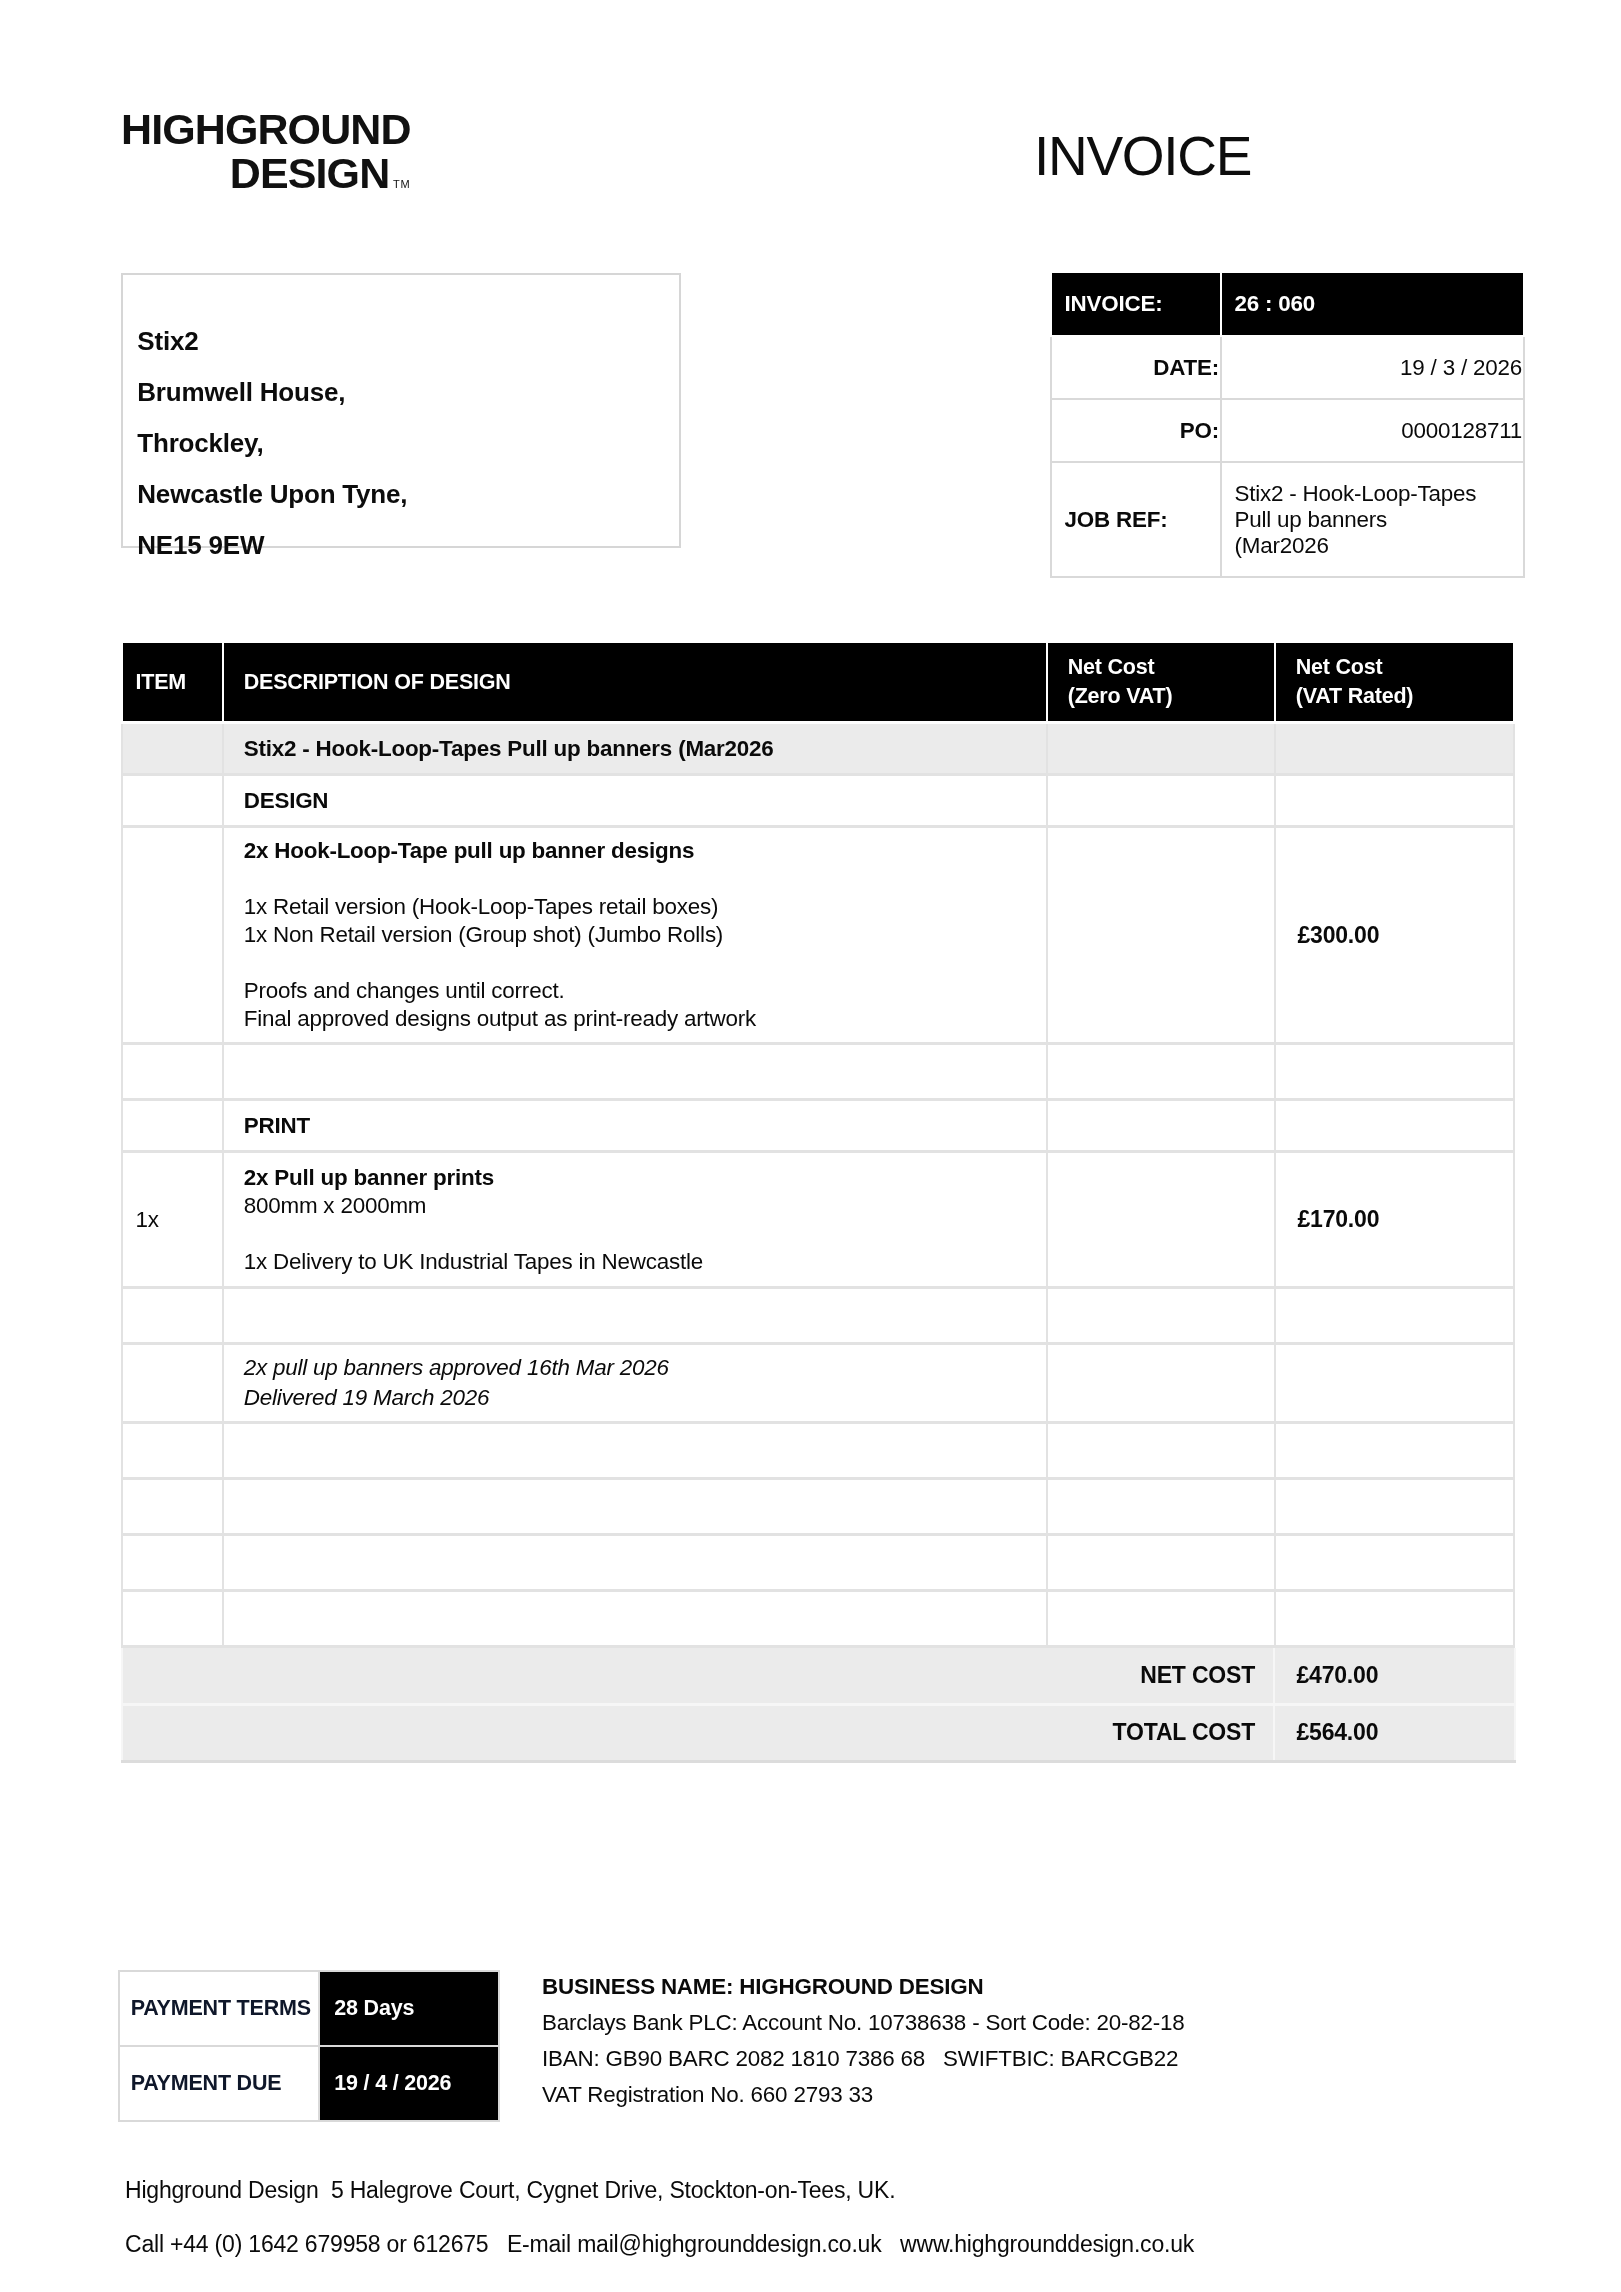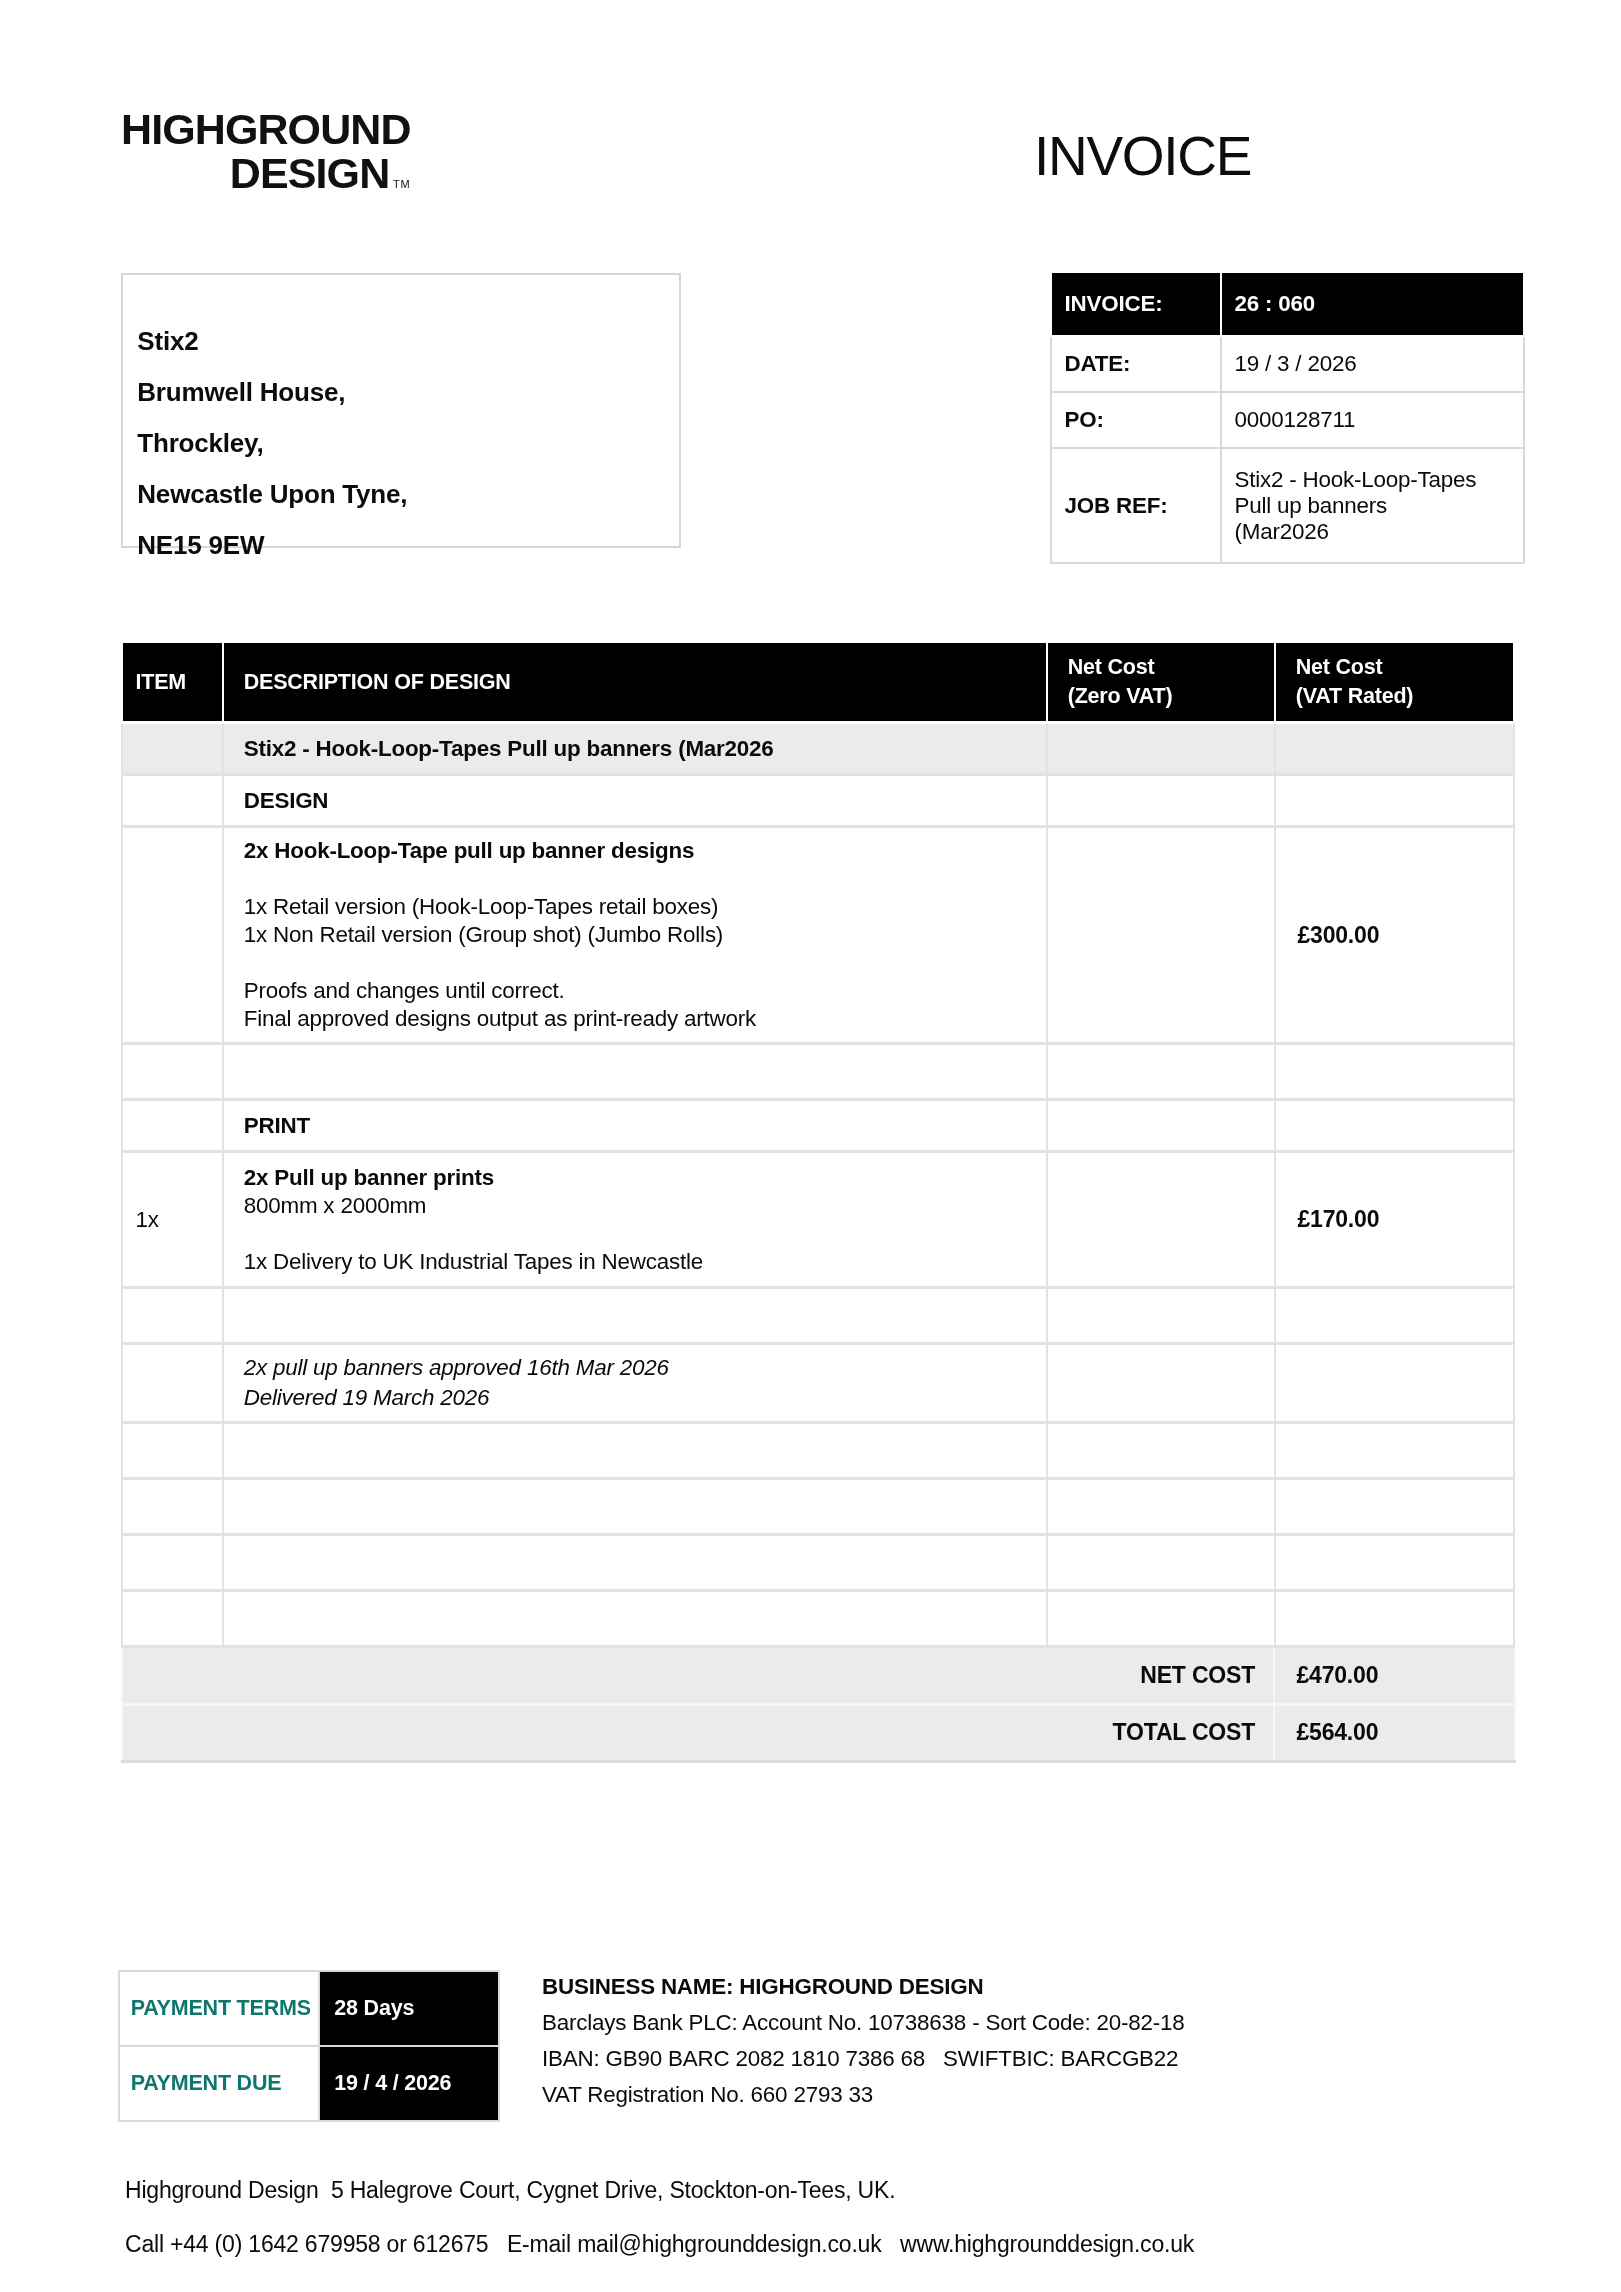--- a/index.html
+++ b/index.html
@@ -45,21 +45,21 @@
   .meta-table td {
     border: 2.7px solid #d9d9d9;
     background: #fff; vertical-align: middle;
   }
   .meta-table .m-label { font-weight: bold; padding-left: 12.5px; }
   .meta-table .m-value { padding-left: 12.5px; white-space: pre-line; }
   .meta-table tr.m-black td {
     background: #000; color: #fff; border-color: #fff; font-weight: bold;
     height: 64px;
   }
-  .meta-table tr.m-plain td { height: 56px; }
+  .meta-table tr.m-plain td { height: 63px; text-align: right; }
   .meta-table tr.m-jobref td { height: 115px; }
 
   
   .items-wrap { left: 121px; top: 640px; width: 1257px; }
   .items-table, .totals-table { width: 1393px; font-size: 22.4px; }
   .items-table th, .items-table td {
     border: 2.7px solid #e2e2e2; border-top-width: 3.6px; border-bottom-width: 3.6px;
   }
   .items-table th {
     background: #000; color: #fff; border-color: #fff;
@@ -98,21 +98,21 @@
   .totals-table tr:last-child td { border-bottom: 3.6px solid #dcdcdc; }
   .t-label { text-align: right; padding-right: 18px; }
   .t-rate  { text-align: right; padding-right: 16px; }
   .t-value { text-align: left; padding-left: 21.5px; }
 
   
   .payment-table { left: 118px; top: 1970px; width: 380px; font-size: 21.5px; }
   .payment-table td {
     border: 2.7px solid #d9d9d9; vertical-align: middle; height: 75px; font-weight: bold;
   }
-  .payment-table .p-label { background: #fff; padding-left: 10.7px; color: #0f766e; }
+  .payment-table .p-label { background: #fff; padding-left: 10.7px; color: #0f172a; }
   .payment-table .p-value { background: #000; color: #fff; padding-left: 14.3px; }
 
   
   .business { left: 542px; top: 1969px; font-size: 22.4px; line-height: 36px; }
   .business .b-line { white-space: pre-wrap; }
   .business .b-name { font-weight: bold; }
   .page-footer { left: 125px; top: 2163px; font-size: 23px; line-height: 54px; }
   .page-footer .f-line { white-space: pre-wrap; }
 </style>
 </head>

